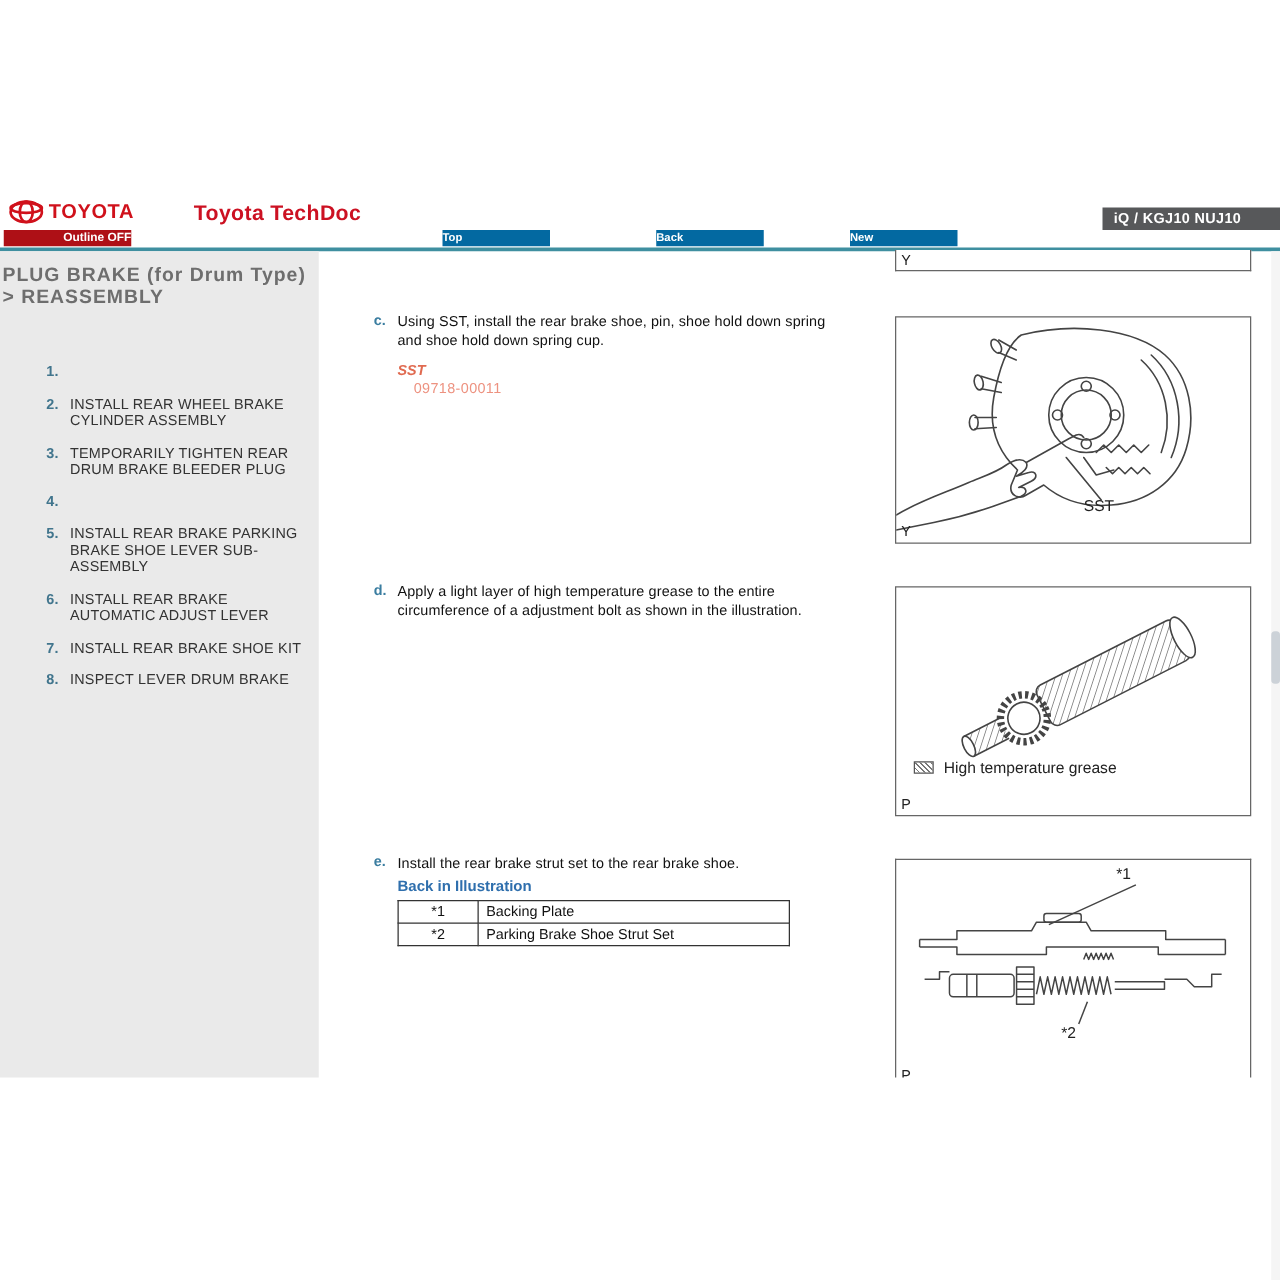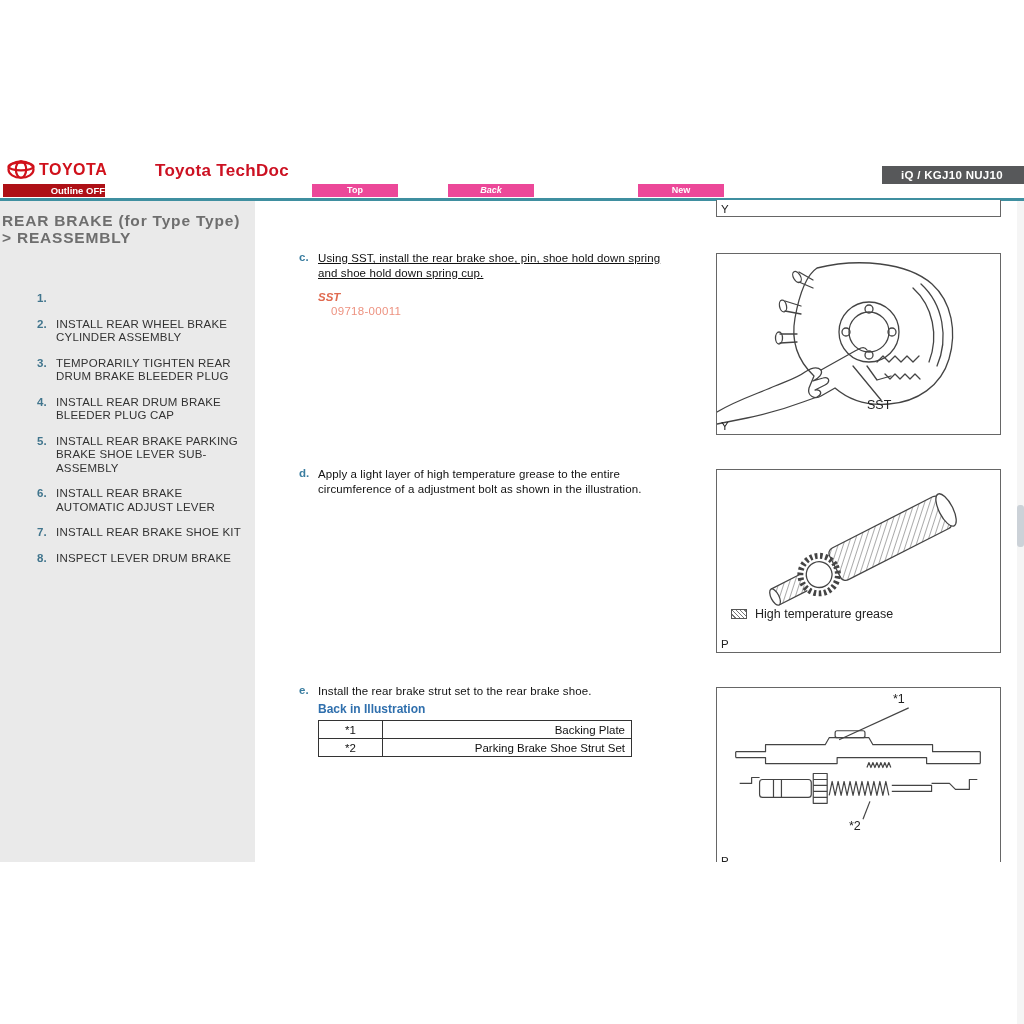--- a/index.html
+++ b/index.html
@@ -8,46 +8,46 @@
   .page { position:relative; width:1024px; height:1024px; background:#fff; }
   .preline { white-space:pre-line; }
 
   
   .logo { position:absolute; left:7px; top:160px; display:flex; align-items:center; gap:4px; cursor:pointer; }
   .logo-emblem { width:28px; height:19px; }
   .logo-text { color:#d0111b; font-weight:bold; font-size:16px; letter-spacing:.5px; }
   .outline-btn { position:absolute; left:3px; top:184px; width:102px; height:13px; background:#ae1016;
                  color:#fff; font-size:9.5px; font-weight:bold; text-align:right; line-height:13px; cursor:pointer; }
   .app-title { position:absolute; left:155px; top:161px; color:#cc1122; font-size:17px; font-weight:bold; letter-spacing:.3px; }
-  .nav-btn { position:absolute; top:184px; width:86px; height:13px; background:#ec4899; color:#fff;
-             font-size:9px; font-weight:bold; text-align:center; line-height:13px; cursor:pointer; }
-  .nav-top { left:312px; } .nav-back { left:448px;font-style:italic; } .nav-new { left:638px; }
+  .nav-btn { position:absolute; top:184px; width:86px; height:13px; background:#0369a1; color:#fff;
+             font-size:9px; font-weight:bold; line-height:13px; cursor:pointer;margin-left:42px; }
+  .nav-top { left:312px; } .nav-back { left:483px; } .nav-new { left:638px; }
   .vehicle-badge { position:absolute; left:882px; top:166px; width:142px; height:18px; background:#57585a;
-                   color:#fff; font-weight:bold; font-size:11.5px; line-height:18px; padding-left:19px; letter-spacing:.3px; }
+                   color:#fff; font-weight:bold; font-size:11.5px; line-height:18px; padding-left:9px; letter-spacing:.3px; }
   .header-rule { position:absolute; left:0; top:198px; width:1024px; height:3px; background:#3f8fa0; }
 
   
   .sidebar { position:absolute; left:0; top:201px; width:255px; height:661px; background:#eaeaea; }
   .sidebar-title { margin:11px 0 0 2px; font-size:15.5px; font-weight:bold; color:#6e6e6e; letter-spacing:.8px; line-height:17px; }
   .toc { list-style:none; margin-top:46px; }
   .toc-item { display:flex; margin-bottom:12px; font-size:11.5px; line-height:13.5px; letter-spacing:.2px; cursor:pointer; }
   .toc-num { width:56px; text-align:right; padding-right:9px; color:#41758d; font-weight:bold; flex:none; }
   .toc-label { color:#333; width:192px; }
 
   
   .step-letter { position:absolute; left:299px; font-size:11.5px; font-weight:bold; color:#3a7da0; }
   .letter-c { top:251px; } .letter-d { top:467px; } .letter-e { top:684px; }
   .step-text { position:absolute; left:318px; font-size:11.5px; color:#111; line-height:15px; letter-spacing:.1px; width:390px; }
-  .text-c { top:251px;text-decoration:underline; } .text-d { top:467px; } .text-e { top:684px; }
+  .text-c { top:251px; } .text-d { top:467px; } .text-e { top:684px; }
   .sst-label { position:absolute; left:318px; top:291px; color:#e06a50; font-style:italic; font-weight:bold; font-size:11.5px; }
   .sst-number { position:absolute; left:331px; top:305px; color:#ed9280; font-size:11.5px; letter-spacing:.3px; }
 
   .tii-title { position:absolute; left:318px; top:702px; font-size:12px; font-weight:bold; color:#2f6fad; }
   .illu-table { position:absolute; left:318px; top:720px; border-collapse:collapse; font-size:11.5px; color:#111; background:#fff; }
-  .illu-table td { border:1px solid #333; height:18px; padding:0 6px;text-align:right; }
+  .illu-table td { border:1px solid #333; height:18px; padding:0 6px; }
   .illu-table td.key { width:64px; text-align:center; }
   .illu-table td.val { width:249px; }
 
   
   .fig { position:absolute; left:716px; width:285px; border:1px solid #666; background:#fff; }
   .fig svg.art { position:absolute; left:0; top:0; width:100%; height:100%; }
   .fig-top { top:200px; height:17px; border-top:none; }
   .fig-c { top:253px; height:182px; }
   .fig-d { top:469px; height:184px; }
   .fig-e { top:687px; height:175px; border-bottom:none; overflow:hidden; }
@@ -82,41 +82,39 @@
   <div class="outline-btn">Outline OFF</div>
   <div class="app-title">Toyota TechDoc</div>
   <div class="nav-btn nav-top">Top</div>
   <div class="nav-btn nav-back">Back</div>
   <div class="nav-btn nav-new">New</div>
   <div class="vehicle-badge">iQ / KGJ10 NUJ10</div>
   <div class="header-rule"></div>
 
   <aside class="sidebar">
     <div class="sidebar-title">
-      <span>REAR BRAKE (for Type Type)</span><br>
+      <span>PLUG BRAKE (for Drum Type)</span><br>
       <span>&gt; REASSEMBLY</span>
     </div>
     <ol class="toc">
       <li class="toc-item">
         <span class="toc-num">1.</span>
       </li>
       <li class="toc-item">
         <span class="toc-num">2.</span>
         <span class="toc-label preline">INSTALL REAR WHEEL BRAKE
 CYLINDER ASSEMBLY</span>
       </li>
       <li class="toc-item">
         <span class="toc-num">3.</span>
         <span class="toc-label preline">TEMPORARILY TIGHTEN REAR
 DRUM BRAKE BLEEDER PLUG</span>
       </li>
       <li class="toc-item">
         <span class="toc-num">4.</span>
-        <span class="toc-label preline">INSTALL REAR DRUM BRAKE
-BLEEDER PLUG CAP</span>
       </li>
       <li class="toc-item">
         <span class="toc-num">5.</span>
         <span class="toc-label preline">INSTALL REAR BRAKE PARKING
 BRAKE SHOE LEVER SUB-
 ASSEMBLY</span>
       </li>
       <li class="toc-item">
         <span class="toc-num">6.</span>
         <span class="toc-label preline">INSTALL REAR BRAKE

